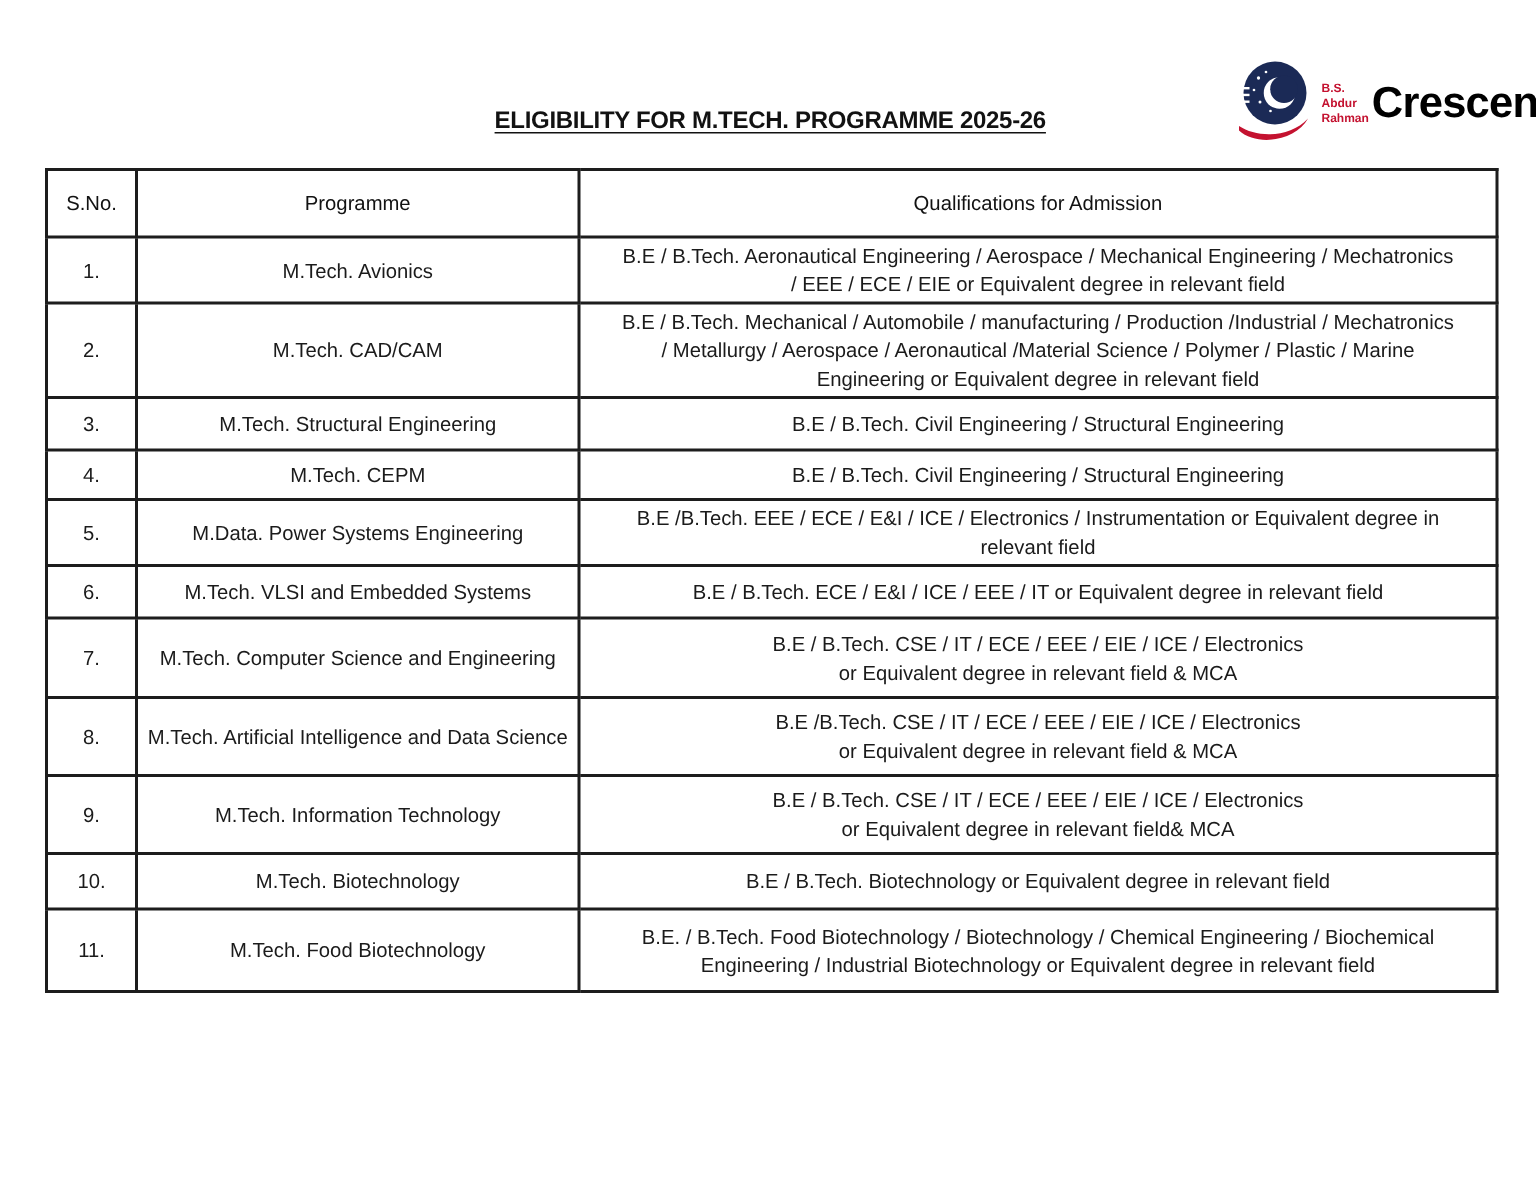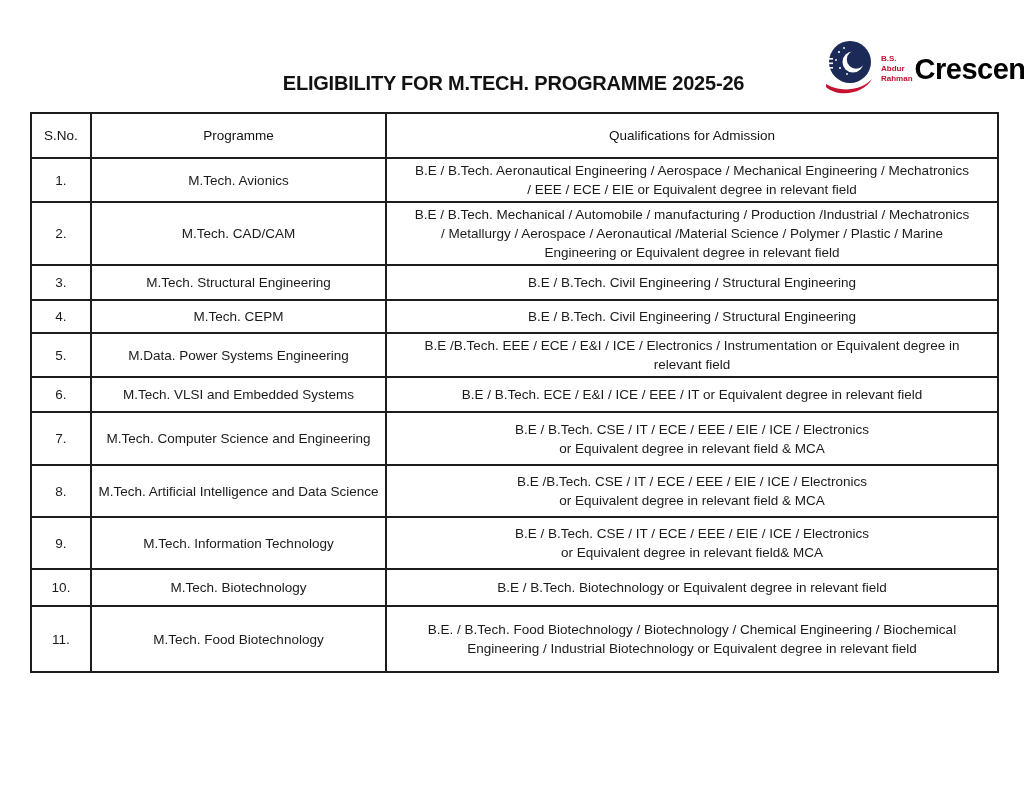--- a/index.html
+++ b/index.html
@@ -34,22 +34,23 @@
   }
   .logo-tagline {
     color:#5a6680; font-size:5.5px; line-height:8px;
     align-self:center;
   }
 
   
   .page-title {
     position:absolute; top:72px; left:30px; width:967px;
     text-align:center;
-    font-size:20px; font-weight:bold;
+    font-size:16px; font-weight:bold;
     color:#121212;
+    text-decoration:underline;
     text-underline-offset:3px;
     letter-spacing:-0.2px;
   }
 
   
   table.eligibility {
     position:absolute; top:112px; left:30px;
     width:967px;
     border-collapse:collapse;
     table-layout:fixed;
@@ -73,21 +74,21 @@
   tbody tr:nth-child(1)  { height:44px; }
   tbody tr:nth-child(2)  { height:57px; }
   tbody tr:nth-child(3)  { height:35px; }
   tbody tr:nth-child(4)  { height:33px; }
   tbody tr:nth-child(5)  { height:36px; }
   tbody tr:nth-child(6)  { height:35px; }
   tbody tr:nth-child(7)  { height:53px; }
   tbody tr:nth-child(8)  { height:52px; }
   tbody tr:nth-child(9)  { height:52px; }
   tbody tr:nth-child(10) { height:37px; }
-  tbody tr:nth-child(11) { height:66px;margin-left:28px; }
+  tbody tr:nth-child(11) { height:55px;margin-left:28px; }
 </style>
 </head>
 <body>
 
 <div class="logo">
   <span class="logo-icon">
     <svg width="54" height="58" viewBox="0 0 54 58" aria-hidden="true">
 
       <circle cx="28" cy="24" r="21" fill="#1b2a56"></circle>
 

